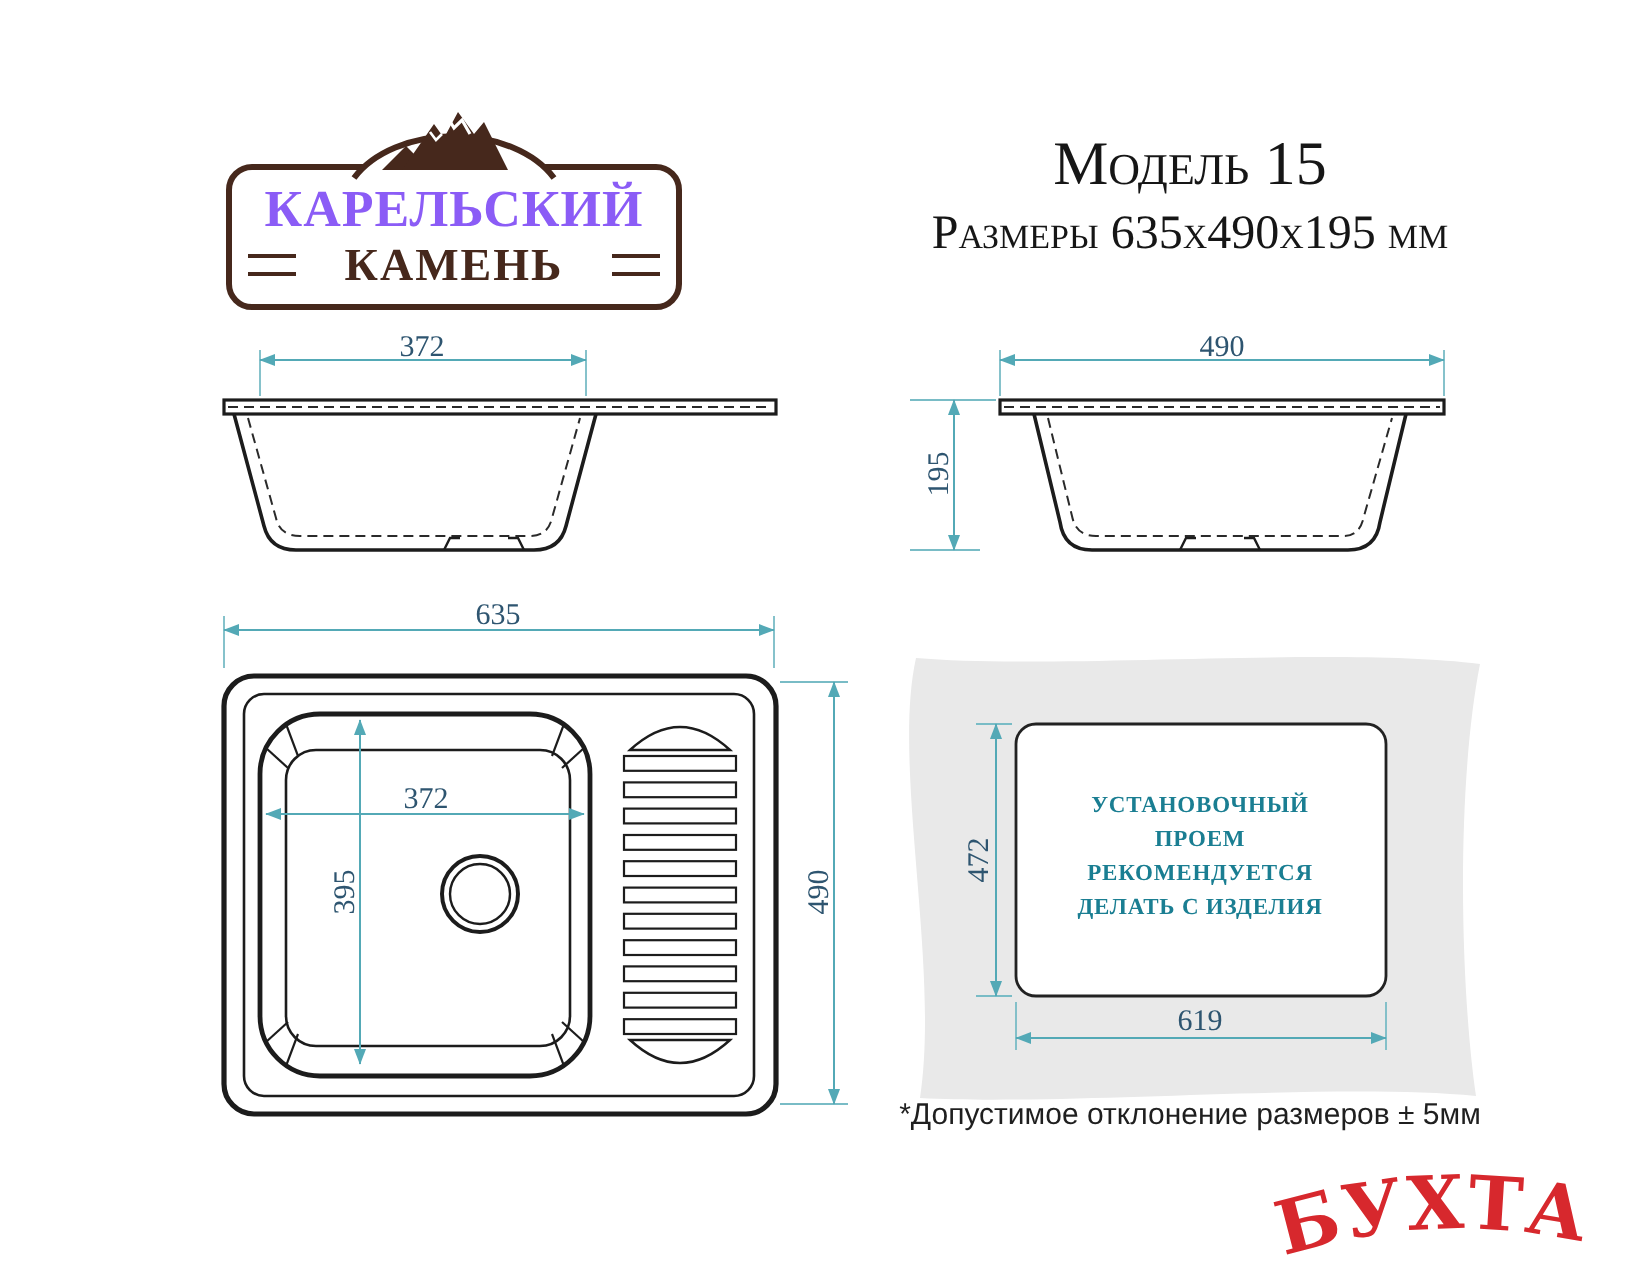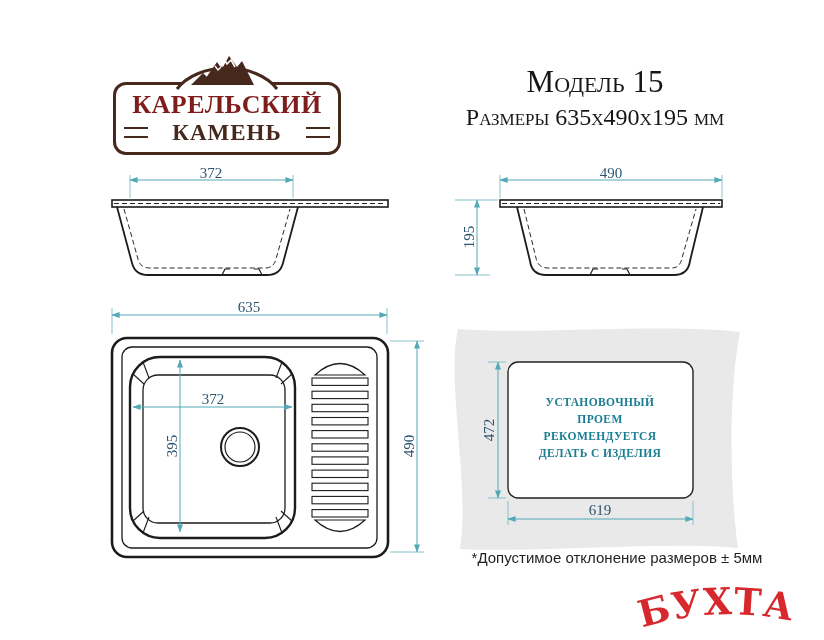--- a/index.html
+++ b/index.html
@@ -3,21 +3,21 @@
 <meta charset="utf-8">
 <style>
   html,body{margin:0;padding:0;background:#fff;}
   .page{position:relative;width:824px;height:640px;background:#ffffff;overflow:hidden;
         font-family:"Liberation Serif",serif;}
 
   
   .logo{position:absolute;left:113px;top:40px;width:228px;height:116px;}
   .logo-box{position:absolute;left:0;top:42px;width:222px;height:67px;background:#fff;
             border:3px solid #46281c;border-radius:13px;text-align:center;}
-  .logo-line1{margin-top:7px;font-size:26px;font-weight:bold;letter-spacing:.5px;color:#7f1d1d;line-height:1;}
+  .logo-line1{margin-top:7px;font-size:26px;font-weight:bold;letter-spacing:.5px;color:#8b5cf6;line-height:1;}
   .logo-line2{display:flex;align-items:center;justify-content:center;gap:24px;margin-top:3px;}
   .logo-line2 .word{font-size:23px;font-weight:bold;letter-spacing:1px;color:#46281c;line-height:1;}
   .dbl{width:24px;height:7px;border-top:2.5px solid #46281c;border-bottom:2.5px solid #46281c;}
   .logo-dome{position:absolute;left:60px;top:6px;}
 
   
   .titleblock{position:absolute;left:425px;top:64px;width:340px;text-align:center;color:#161616;}
   .model{font-size:31px;font-variant:small-caps;font-weight:400;line-height:1.15;}
   .sizes{font-size:24px;font-variant:small-caps;font-weight:400;margin-top:4px;}
 
@@ -25,21 +25,21 @@
   svg{position:absolute;overflow:visible;}
   .outline{stroke:#1c1c1c;fill:none;}
   .dim{stroke:#53a9b6;stroke-width:1;fill:none;}
   .ext{stroke:#79bcc6;stroke-width:.9;fill:none;}
   .dash{stroke:#2a2a2a;stroke-width:1;fill:none;stroke-dasharray:5 3;}
   text.dimtxt{font-family:"Liberation Serif",serif;font-size:15px;fill:#2e5570;}
   text.note{font-family:"Liberation Serif",serif;font-size:11.5px;font-weight:bold;
             letter-spacing:.4px;fill:#1a7e92;}
 
   
-  .tolerance{position:absolute;left:447px;top:549px;width:340px;text-align:center;
+  .tolerance{position:absolute;left:425px;top:549px;width:340px;text-align:center;
              font-family:"Liberation Sans",sans-serif;font-size:15px;color:#1f1f1f;}
   .bux{position:absolute;left:636px;top:578px;}
   .bux text{font-family:"DejaVu Serif",serif;font-weight:bold;font-size:37px;fill:#d7282d;
             stroke:#ffffff;stroke-width:2px;paint-order:stroke;letter-spacing:1px;}
 </style>
 </head>
 <body>
 
 <div class="page">
 

